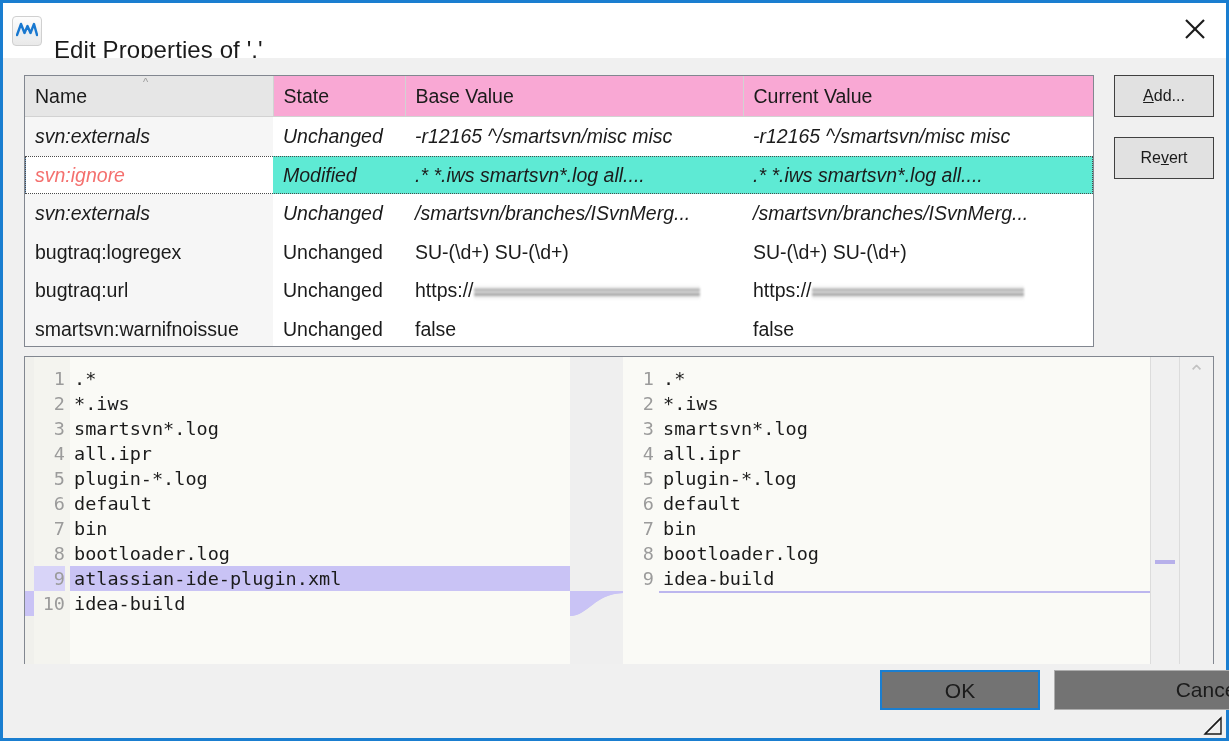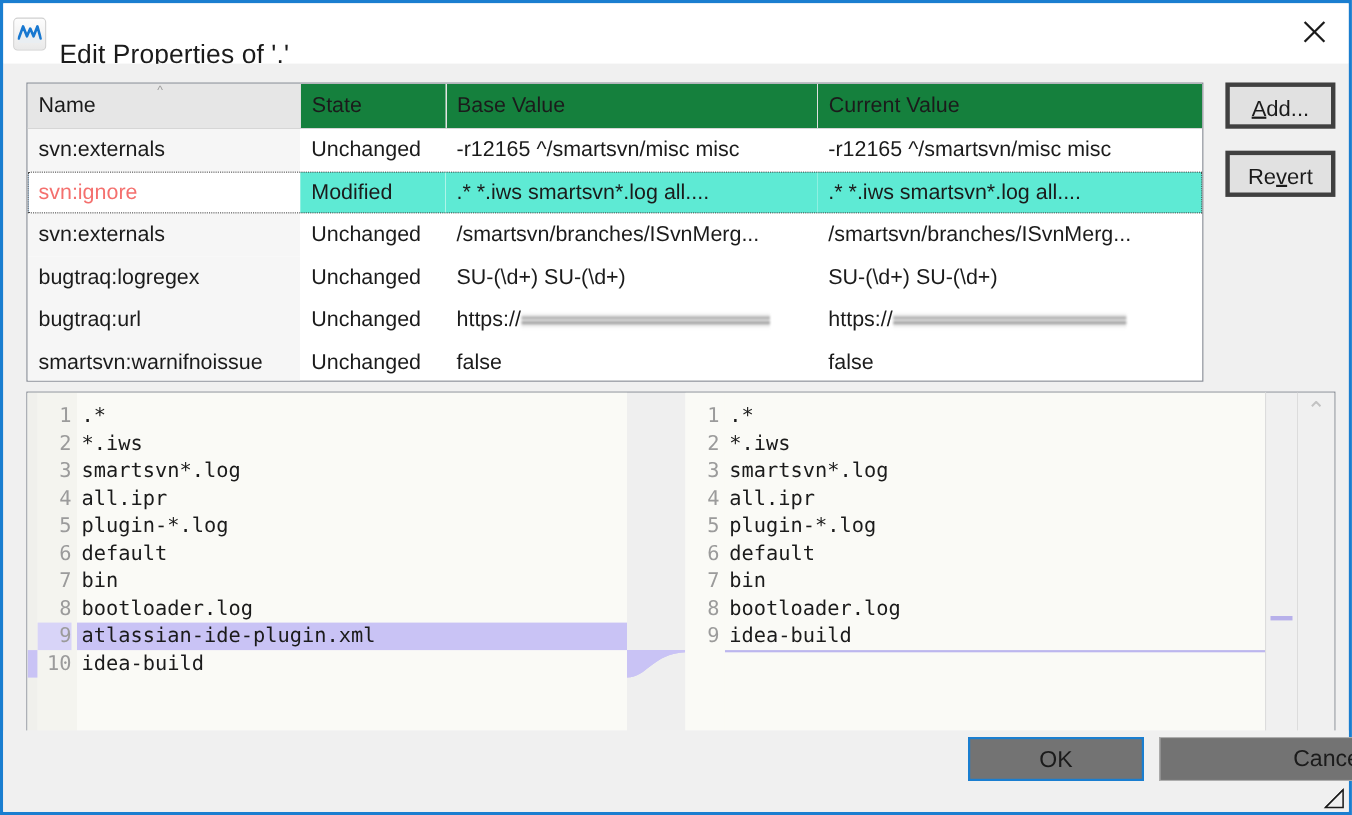--- a/index.html
+++ b/index.html
@@ -93,21 +93,21 @@
     font-size: 19.5px;
     color: #1b1b1b;
   }
   table.props col.c-name    { width: 248px; }
   table.props col.c-state   { width: 132px; }
   table.props col.c-base    { width: 338px; }
   table.props col.c-current { width: 350px; }
 
   table.props thead th {
     height: 40px;
-    background: #15803d;
+    background: #f9a8d4;
     font-weight: normal;
     text-align: left;
     padding: 0 0 0 10px;
     border-right: 1px solid #d2d2d2;
     border-bottom: 1px solid #d2d2d2;
     position: relative;
     white-space: nowrap;
     font-size: 19.5px;
   }
   table.props thead th.sorted { background: #e6e6e6; }
@@ -124,21 +124,21 @@
   table.props tbody td {
     padding: 0 0 0 10px;
     white-space: nowrap;
     overflow: hidden;
     border: none;
     vertical-align: middle;
     line-height: 38.5px;
   }
   td.namecell { background: #f6f6f6; }
   tr.sel td.namecell { background: transparent; }
-  td.italic, tr.italic td { }
+  td.italic, tr.italic td { font-style: italic; }
 
   tr.sel td {
     background: #5eead4;
   }
   tr.sel td.namecell span { color: #f4706e; }
   tr.sel {
     outline: 1px dotted #4a4a4a;
     outline-offset: -1px;
   }
   tr.sel td:first-child { box-shadow: inset 1px 0 0 #7ea6cb; }
@@ -167,23 +167,23 @@
     position: absolute;
     left: 1111px; top: 17px;
     width: 100px;
   }
   .sbtn {
     display: block;
     width: 100px;
     box-sizing: border-box;
     height: 42px;
     background: #e1e1e1;
-    border: 4px solid #404040;
+    border: 1px solid #404040;
     font-family: "Liberation Sans", sans-serif;
-    font-size: 20px;
+    font-size: 16px;
     color: #1b1b1b;
     cursor: default;
     padding: 0;
     text-align: center;
     line-height: 40px;
   }
   .sbtn + .sbtn { margin-top: 0; }
   #btn-add    { margin-top: 0px; }
   #btn-edit   { margin-top: 10px; }
   #btn-remove { margin-top: 39px; }

